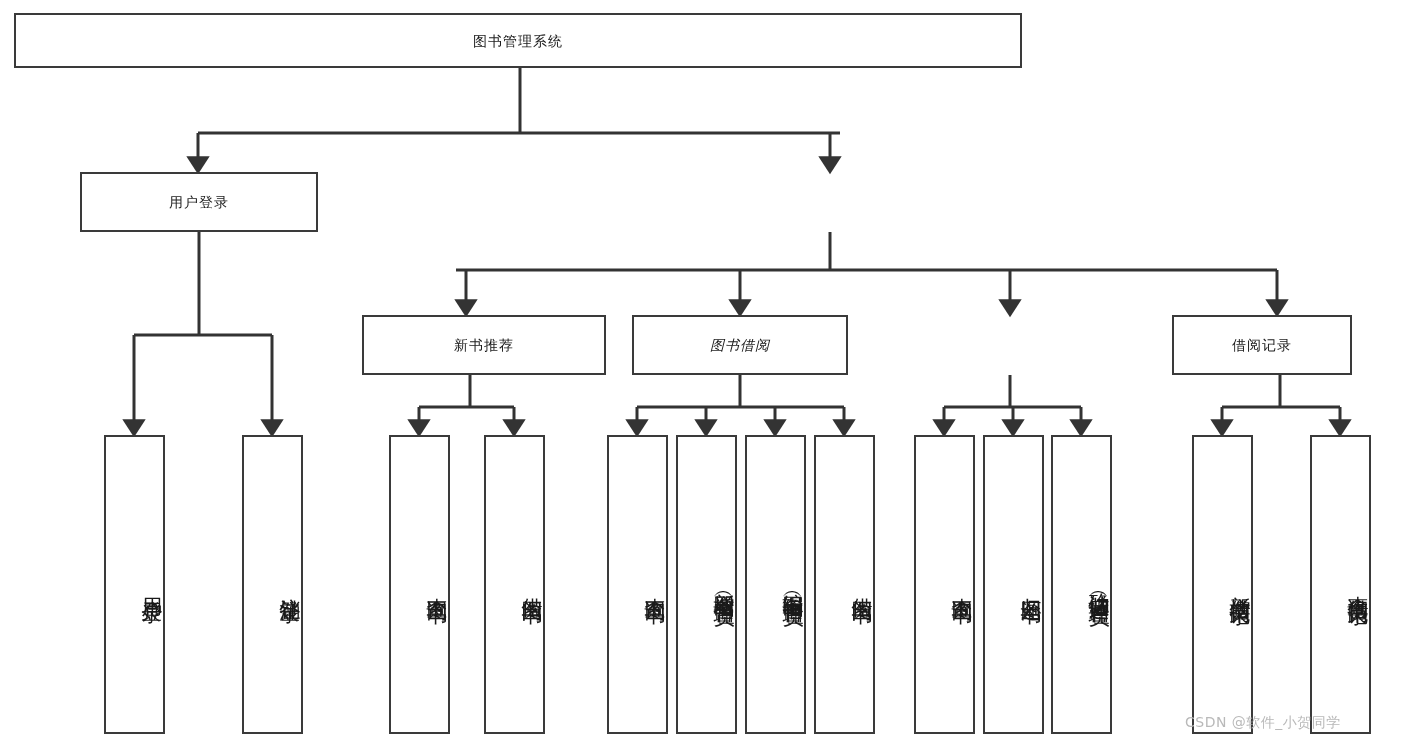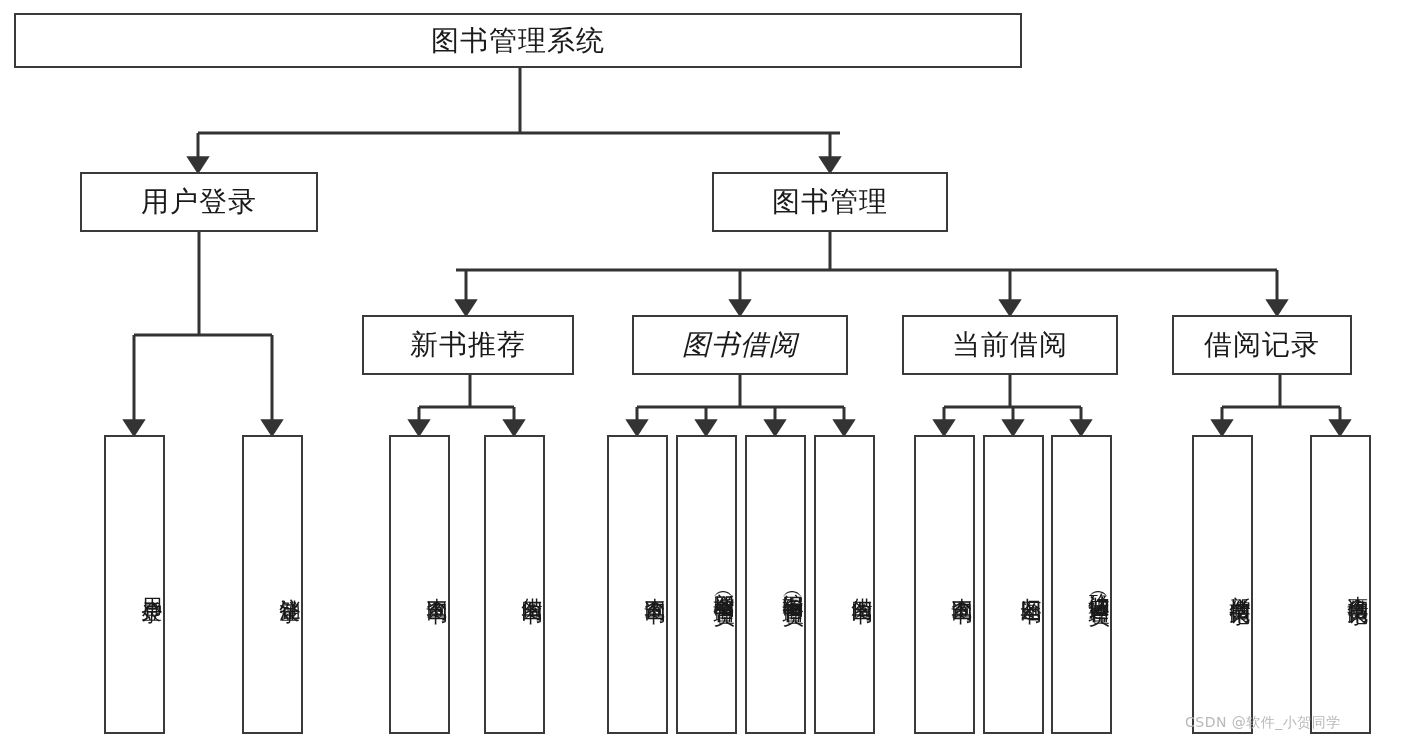--- a/index.html
+++ b/index.html
@@ -34,21 +34,21 @@
     border: 2.5px solid #3a3a3a;
     display: flex;
     align-items: center;
     justify-content: center;
     color: #1a1a1a;
     z-index: 2;
   }
   .node.root-node,
   .node.lvl2,
   .node.lvl3 {
-    font-size: 28px;
+    font-size: 14px;
     letter-spacing: 1px;
     line-height: 1;
   }
   .node.leaf {
     font-size: 21px;
     letter-spacing: 2px;
     writing-mode: vertical-rl;
     text-orientation: upright;
     padding-top: 6px;
     padding-bottom: 6px;
@@ -124,27 +124,25 @@
       <path d="M1222,407 L1340,407"></path>
       <path d="M1222,407 L1222,427" marker-end="url(#arrowhead)"></path>
       <path d="M1340,407 L1340,427" marker-end="url(#arrowhead)"></path>
     </g>
   </svg>
 
   <div class="node root-node" style="left:14px; top:13px; width:1008px; height:55px;">图书管理系统</div>
 
   <div class="node lvl2" style="left:80px; top:172px; width:238px; height:60px;">用户登录</div>
 
-  <div class="node lvl2" style="left:712px; top:172px; width:236px; height:60px;">图书管理</div>
 
-  <div class="node lvl3" style="left:362px; top:315px; width:212px; height:60px;">新书推荐</div>
+  <div class="node lvl3" style="left:362px; top:315px; width:244px; height:60px;">新书推荐</div>
 
   <div class="node lvl3" style="left:632px; top:315px; width:216px; height:60px;font-style:italic;">图书借阅</div>
 
-  <div class="node lvl3" style="left:902px; top:315px; width:216px; height:60px;">当前借阅</div>
 
   <div class="node lvl3" style="left:1172px; top:315px; width:180px; height:60px;">借阅记录</div>
 
   <div class="node leaf" style="left:104px; top:435px; width:61px; height:299px;">用户登录</div>
 
   <div class="node leaf" style="left:242px; top:435px; width:61px; height:299px;">注销登录</div>
 
   <div class="node leaf" style="left:389px; top:435px; width:61px; height:299px;">查询图书</div>
 
   <div class="node leaf" style="left:484px; top:435px; width:61px; height:299px;">借阅图书</div>

